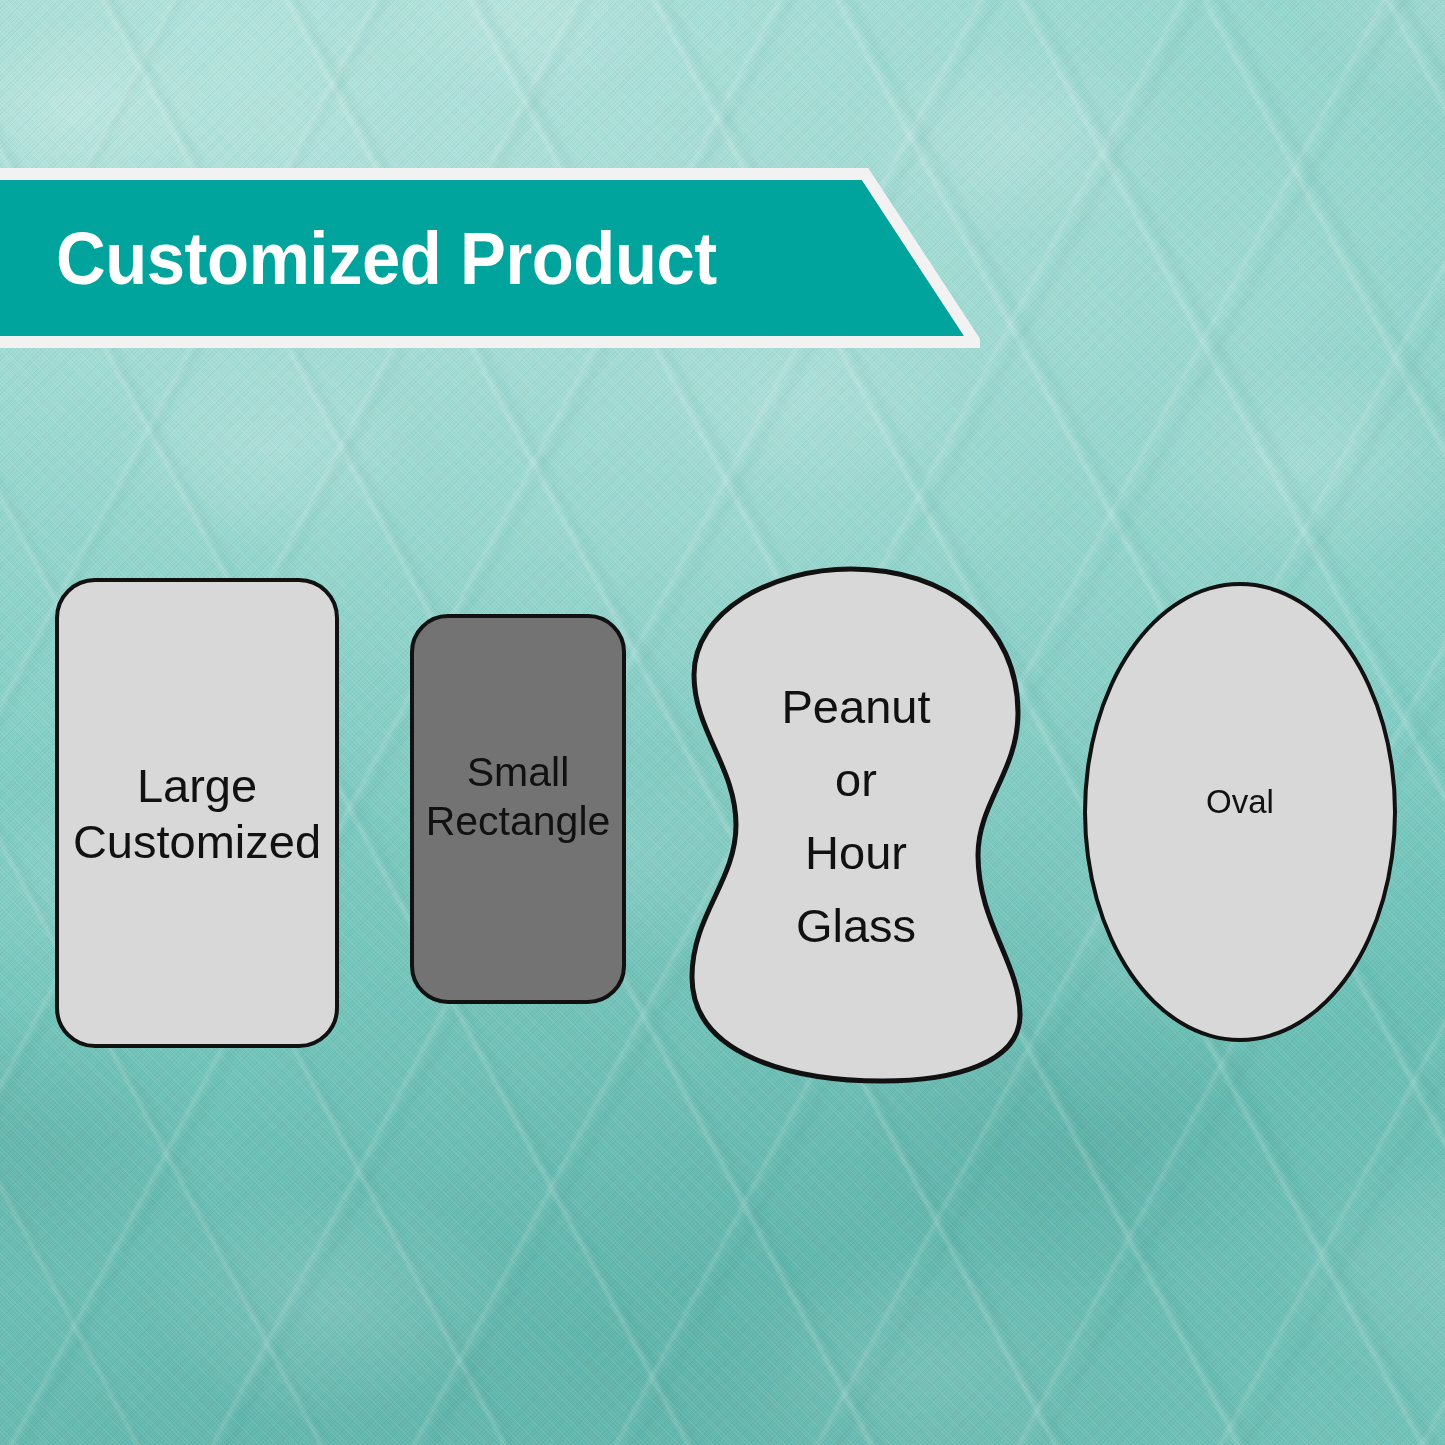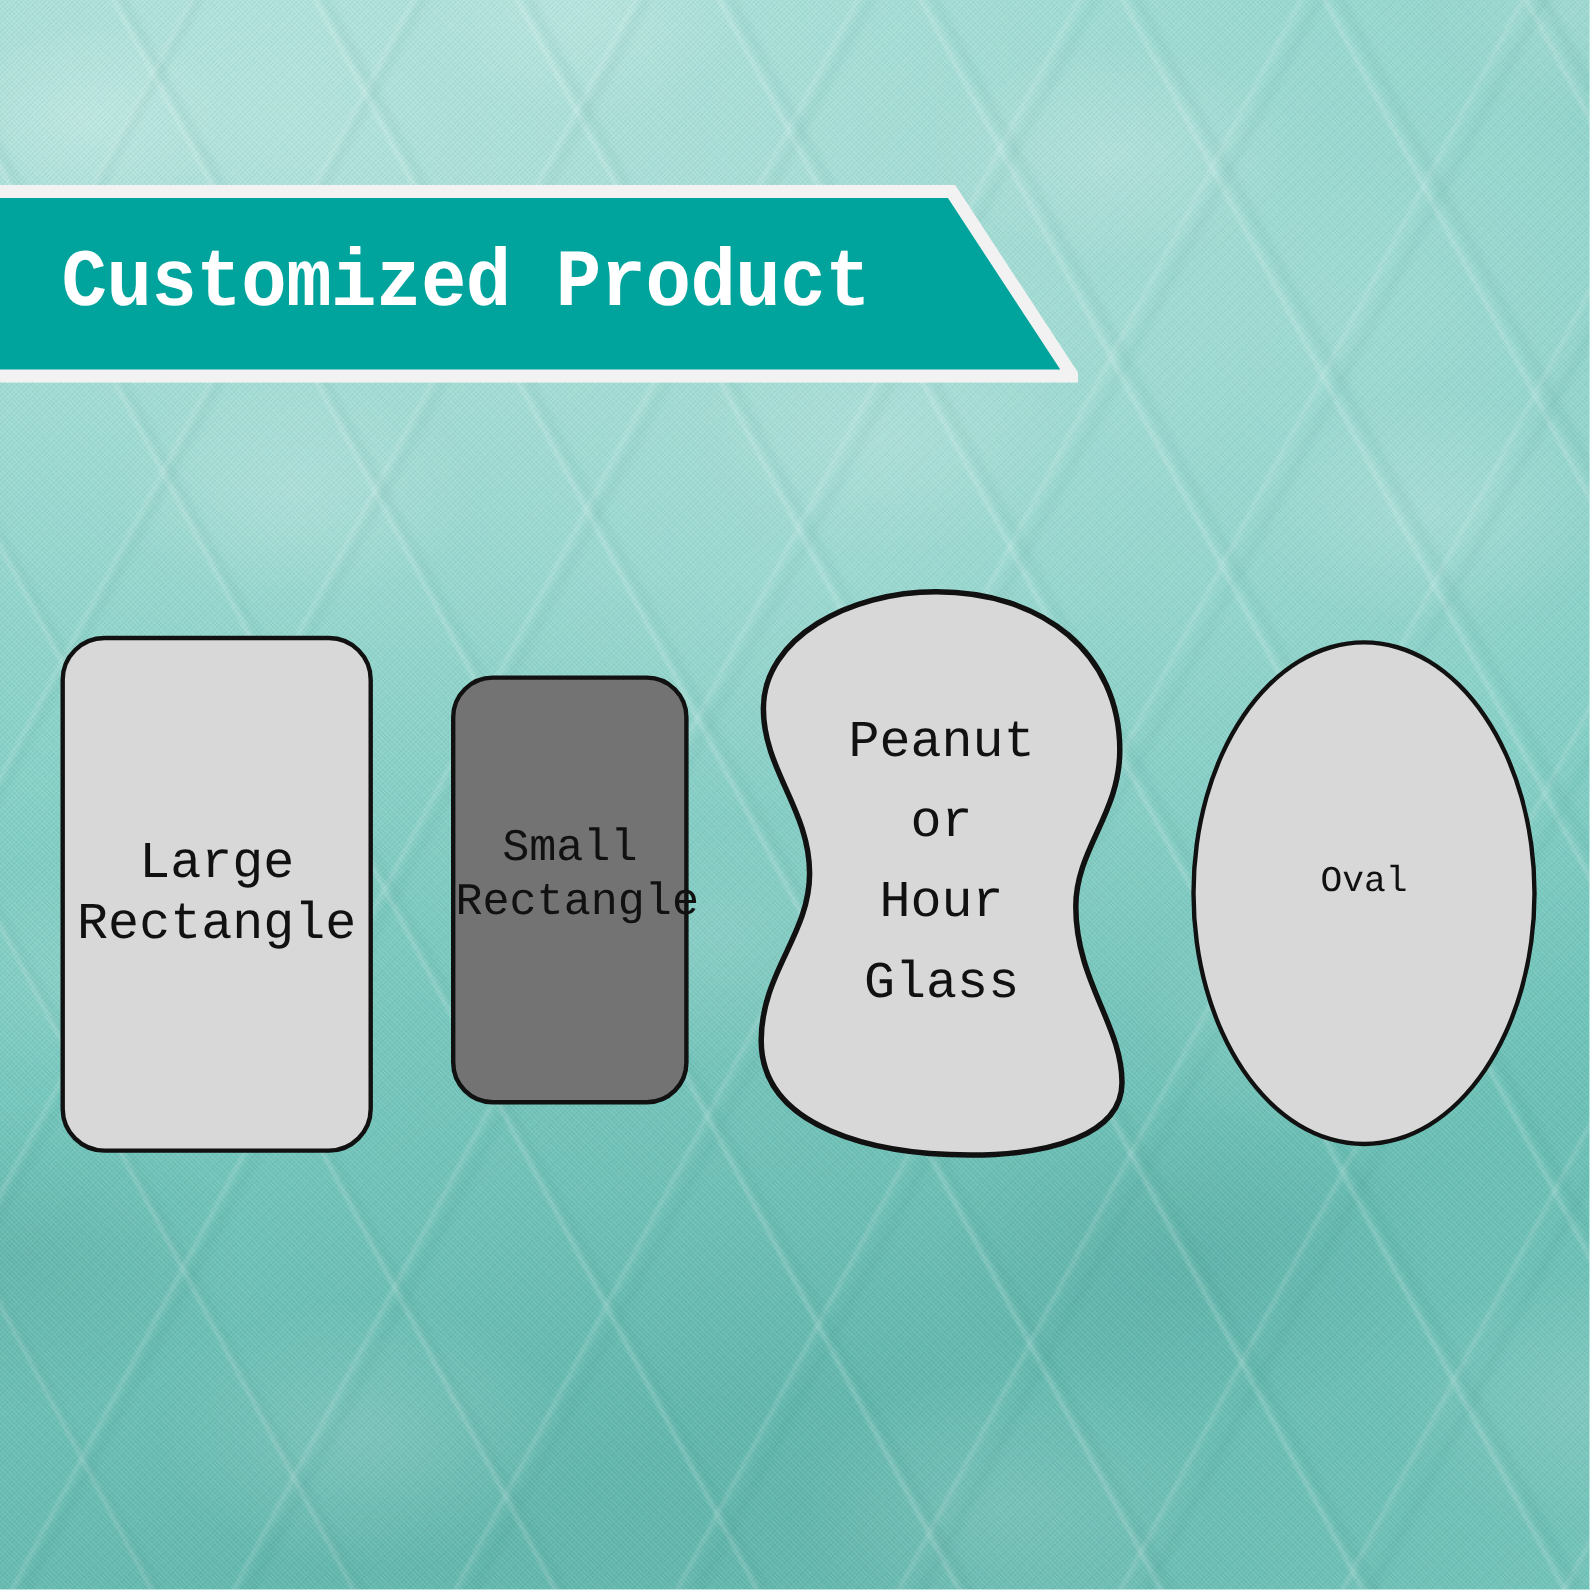--- a/index.html
+++ b/index.html
@@ -5,21 +5,21 @@
   html, body {
     margin: 0;
     padding: 0;
     background: #ffffff;
   }
   #stage {
     position: relative;
     width: 1445px;
     height: 1445px;
     overflow: hidden;
-    font-family: Liberation Mono, monospace;
+    font-family: Liberation Sans, sans-serif;
     background: #7dcec4;
   }
 
   
   .bg-base {
     position: absolute;
     inset: 0;
     background:
       radial-gradient(120% 90% at 18% 8%,  rgba(255,255,255,0.30) 0%, rgba(255,255,255,0.00) 55%),
       radial-gradient(100% 80% at 85% 20%, rgba(255,255,255,0.22) 0%, rgba(255,255,255,0.00) 60%),
@@ -168,21 +168,21 @@
     border-radius: 38px;
   }
   #label-small-rect {
     top: 130px;
     font-size: 41px;
   }
 
   
   #shape-peanut {
     left: 686px;
-    top: 532px;
+    top: 563px;
     width: 340px;
     height: 524px;
   }
   #shape-peanut svg { display:block; width:100%; height:100%; }
   #label-peanut {
     top: 108px;
     font-size: 47px;
     line-height: 1.55;
   }
 
@@ -215,21 +215,21 @@
 
   <div class="banner">
     <svg viewBox="0 0 990 180" preserveAspectRatio="none">
       <polygon points="-20,6 875,6 985,174 -20,174" fill="#00a49d" stroke="#f2f2f2" stroke-width="12" stroke-linejoin="miter"></polygon>
     </svg>
     <div class="banner-title">Customized Product</div>
   </div>
 
   <div class="shape" id="shape-large-rect">
     <div class="shape-label" id="label-large-rect">Large
-Rectangle</div>
+Customized</div>
   </div>
 
   <div class="shape" id="shape-small-rect">
     <div class="shape-label" id="label-small-rect">Small
 Rectangle</div>
   </div>
 
   <div class="shape" id="shape-peanut">
     <svg viewBox="0 0 340 524" preserveAspectRatio="none">
       <path d="M 165 6

